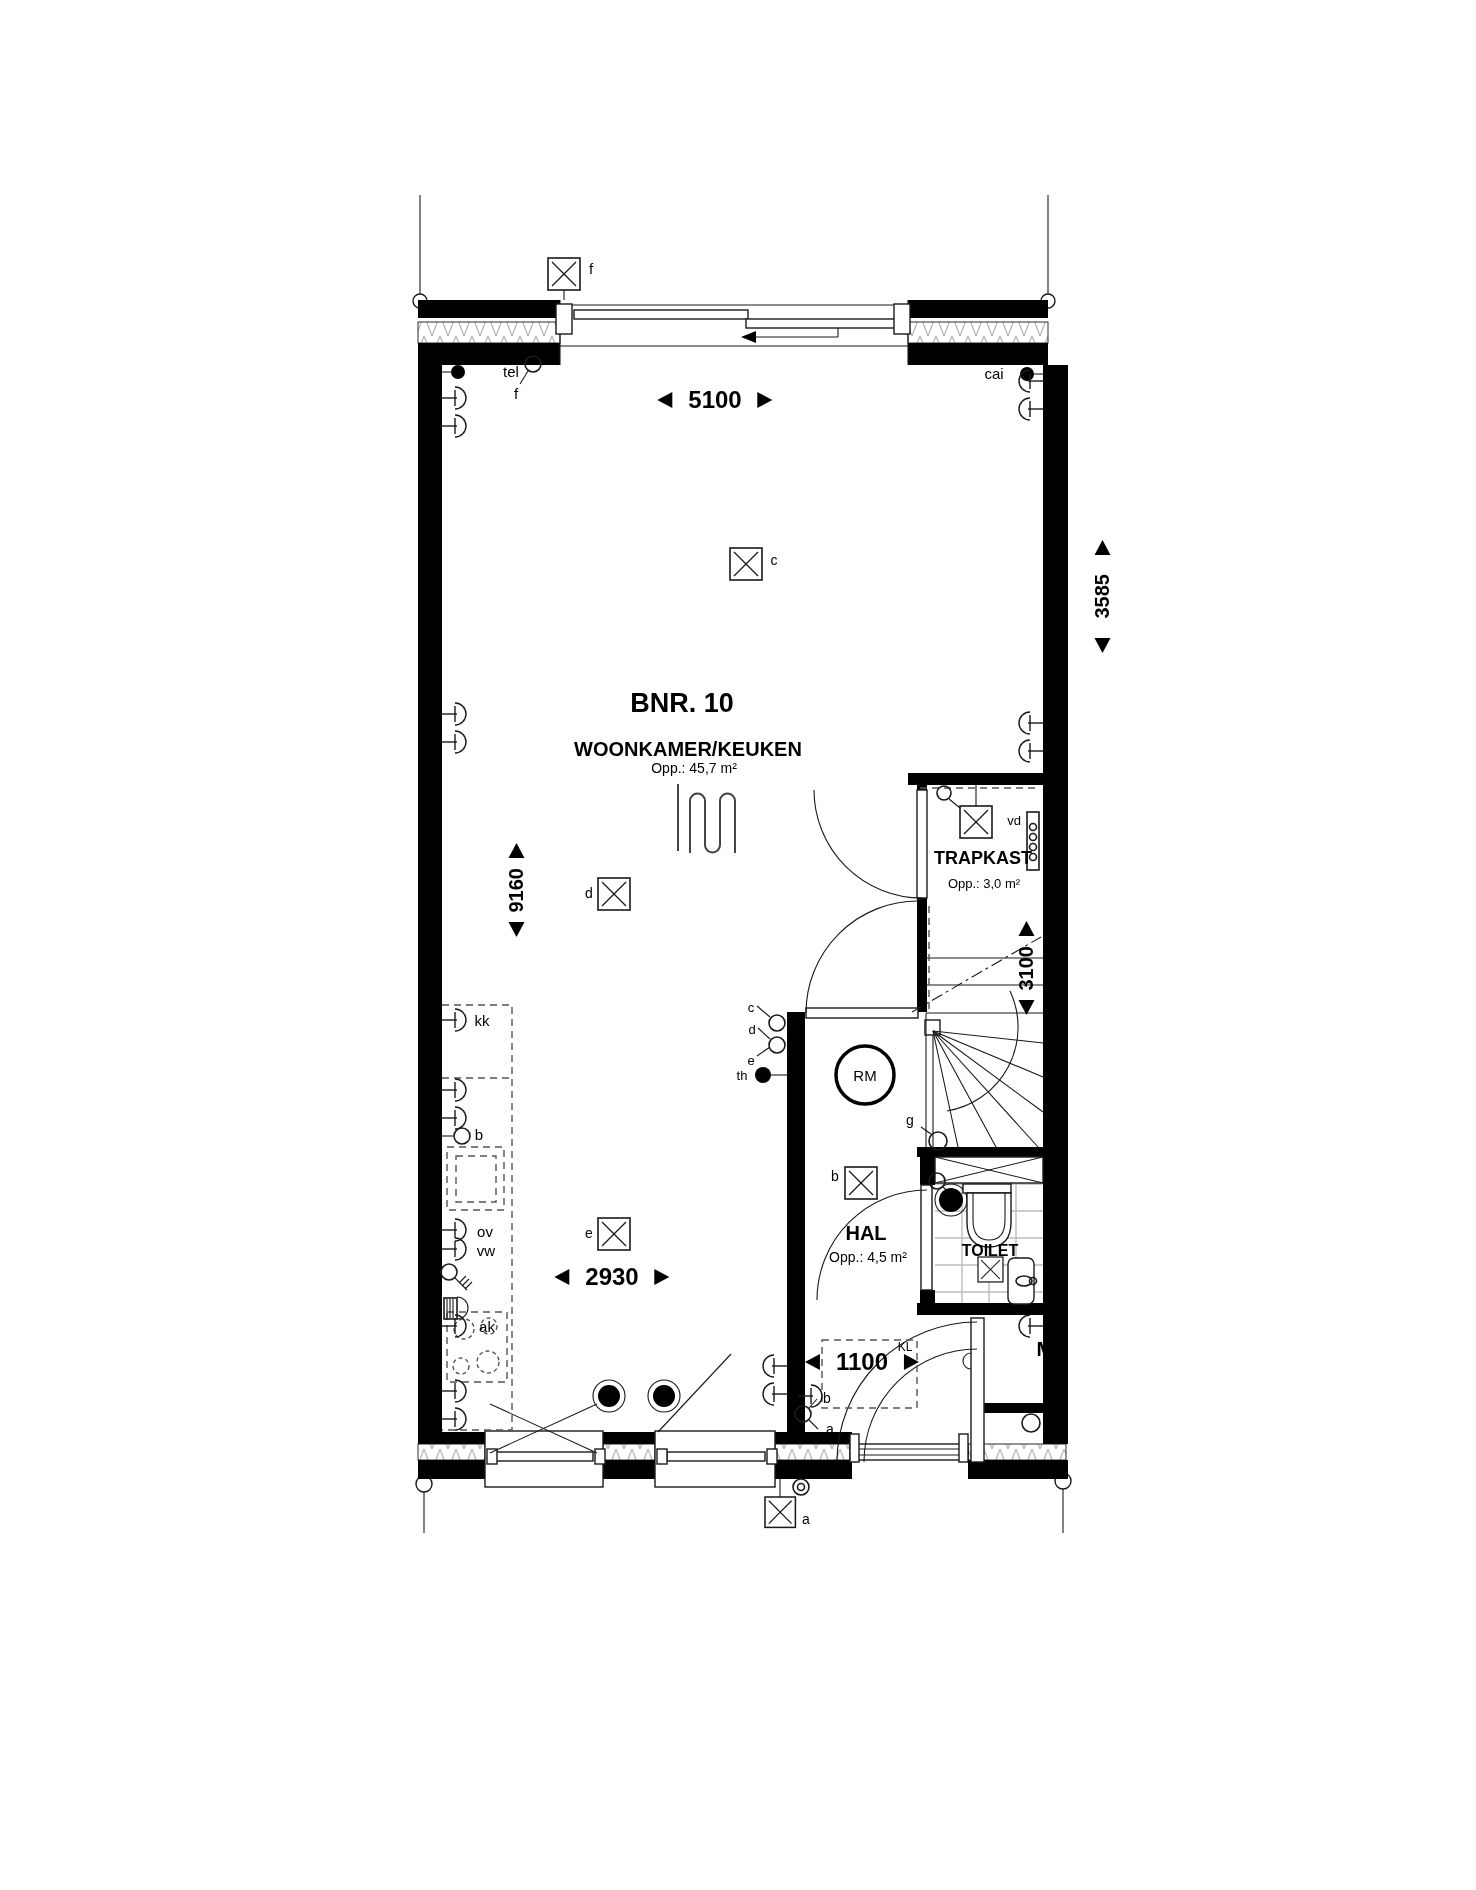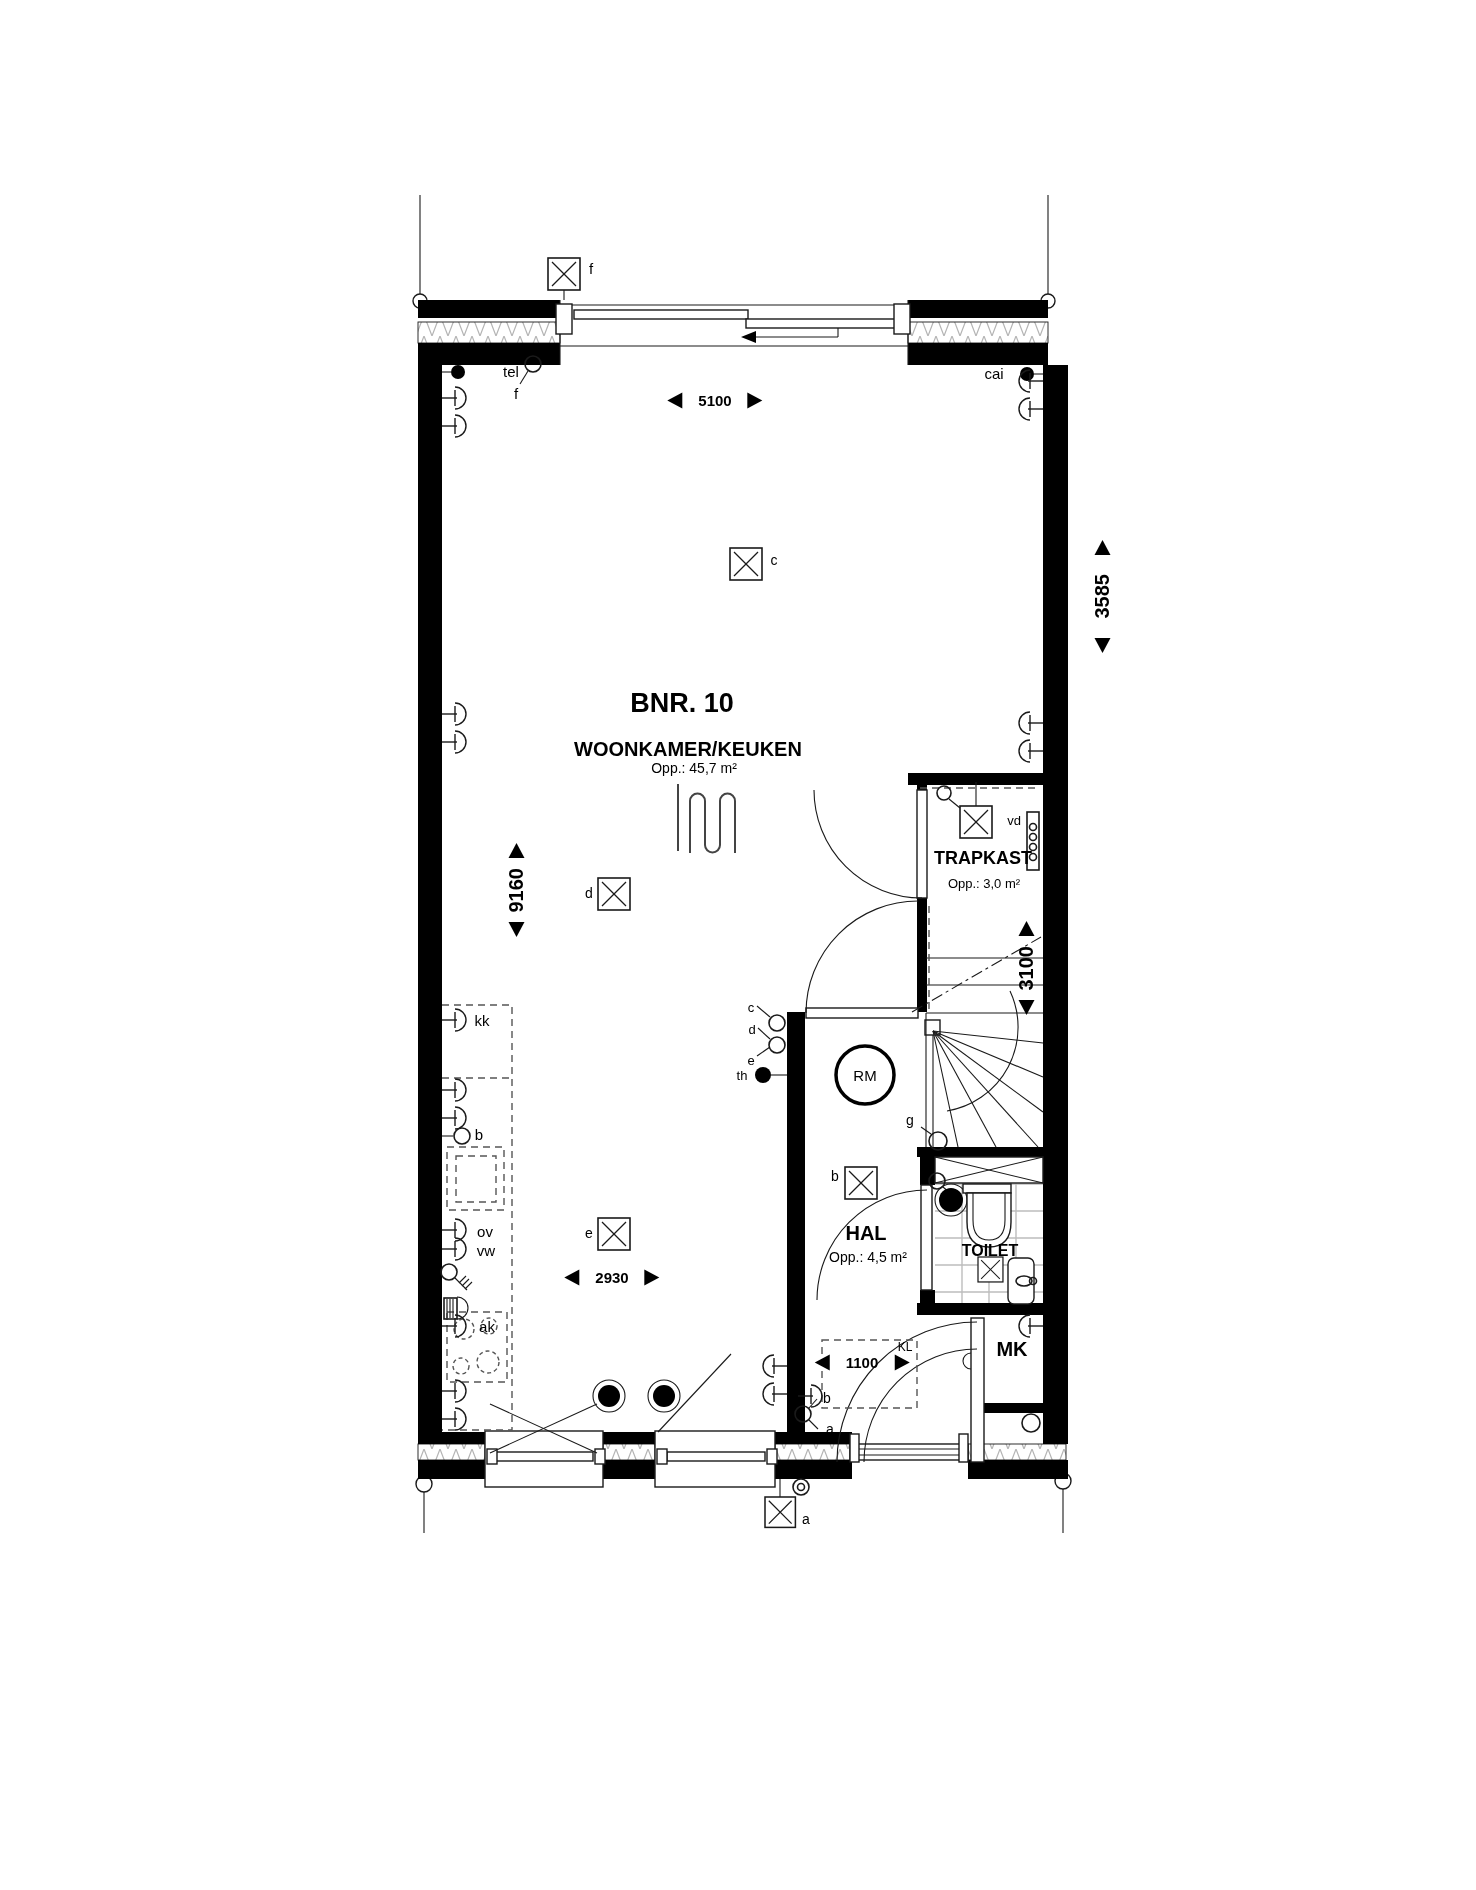--- a/index.html
+++ b/index.html
@@ -4,21 +4,21 @@
 <style>
   html,body{margin:0;padding:0;background:#fff;}
   .plan{position:relative;width:1476px;height:1890px;background:#fff;
         font-family:"Liberation Sans",sans-serif;color:#000;overflow:hidden;}
   svg.lines{position:absolute;left:0;top:0;}
   .lbl{position:absolute;transform:translate(-50%,-50%);white-space:nowrap;line-height:1;}
   .b{font-weight:bold;}
   .f27{font-size:27px;margin-top:12px;} .f20{font-size:20px;} .f18{font-size:18px;} .f16{font-size:16px;}
   .f15{font-size:15px;} .f14{font-size:14px;} .f13{font-size:13px;} .f12{font-size:12px;}
   .hdim{position:absolute;display:flex;align-items:center;gap:16px;
-        transform:translate(-50%,-50%);font-size:15px;font-weight:bold;}
+        transform:translate(-50%,-50%);font-size:24px;font-weight:bold;}
   .tri-l{width:0;height:0;border-top:8px solid transparent;border-bottom:8px solid transparent;border-right:15px solid #000;}
   .tri-r{width:0;height:0;border-top:8px solid transparent;border-bottom:8px solid transparent;border-left:15px solid #000;}
   .vdim{position:absolute;display:flex;flex-direction:column;align-items:center;
         justify-content:space-between;transform:translateX(-50%);font-size:20px;font-weight:bold;}
   .tri-u{width:0;height:0;border-left:8px solid transparent;border-right:8px solid transparent;border-bottom:15px solid #000;}
   .tri-d{width:0;height:0;border-left:8px solid transparent;border-right:8px solid transparent;border-top:15px solid #000;}
   .vtext{writing-mode:vertical-rl;transform:rotate(180deg);}
   
   .w{fill:#000;stroke:none;}
   .ln{fill:none;stroke:#1a1a1a;stroke-width:1.6;}
@@ -301,21 +301,21 @@
 </svg>
 
 <div class="lbl b f27" style="left:682px;top:691px;">BNR. 10</div>
 <div class="lbl b f20" style="left:688px;top:749px;">WOONKAMER/KEUKEN</div>
 <div class="lbl f14" style="left:694px;top:768px;">Opp.: 45,7 m²</div>
 <div class="lbl b f18" style="left:983px;top:858px;">TRAPKAST</div>
 <div class="lbl f13" style="left:984px;top:883px;">Opp.: 3,0 m²</div>
 <div class="lbl b f20" style="left:866px;top:1233px;">HAL</div>
 <div class="lbl f14" style="left:868px;top:1257px;">Opp.: 4,5 m²</div>
 <div class="lbl b f16" style="left:990px;top:1251px;">TOILET</div>
-<div class="lbl b f20" style="left:1012px;top:1349px;">MK</div>
+<div class="lbl b f20" style="left:1052px;top:1349px;">MK</div>
 
 <div class="hdim" style="left:715px;top:400px;">
   <span class="tri-l"></span>
   <span>5100</span>
   <span class="tri-r"></span>
 </div>
 <div class="hdim" style="left:612px;top:1277px;">
   <span class="tri-l"></span>
   <span>2930</span>
   <span class="tri-r"></span>

